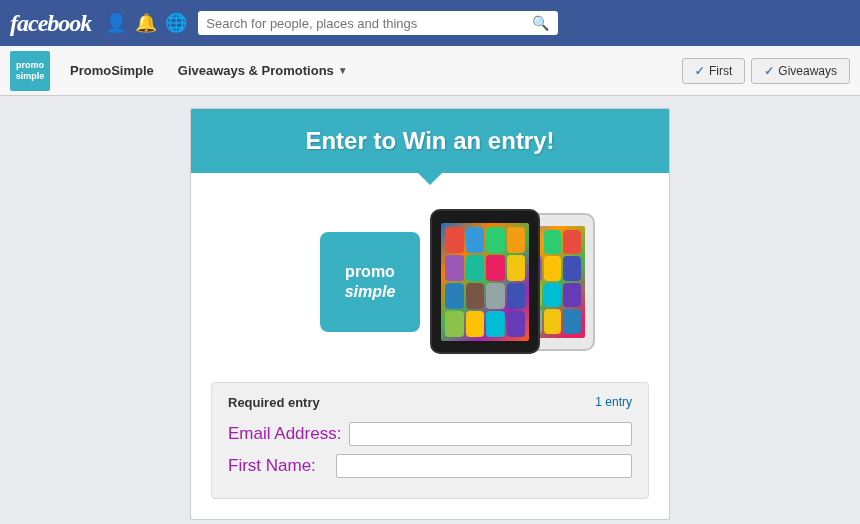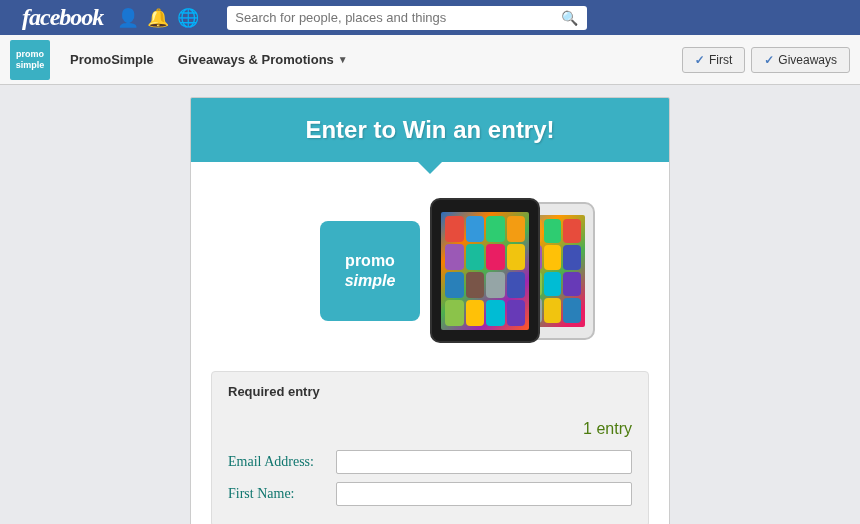--- a/index.html
+++ b/index.html
@@ -1,24 +1,24 @@
 <!DOCTYPE html>
 <html><head>
   <meta charset="utf-8">
   <style>
     * { margin: 0; padding: 0; box-sizing: border-box; }
     body { font-family: Arial, Helvetica, sans-serif; background: #e9eaed; width: 860px; height: 524px; overflow: hidden; }
 
     
     #fb-nav {
       background: #3b5998;
-      height: 35px;
-      display: flex;
-      align-items: center;
-      padding: 0 22px;
+      height: 46px;
+      display: flex;
+      align-items: center;
+      padding: 0 10px;
       gap: 8px;
     }
     #fb-logo {
       color: white;
       font-size: 24px;
       font-weight: bold;
       font-family: Georgia, serif;
       font-style: italic;
       letter-spacing: -1px;
       margin-right: 6px;
@@ -34,21 +34,21 @@
       cursor: pointer;
     }
     #search-bar {
       display: flex;
       align-items: center;
       background: white;
       border-radius: 3px;
       padding: 4px 8px;
       flex: 1;
       max-width: 360px;
-      margin-left: 20px;
+      margin-left: 3px;
     }
     #search-input {
       border: none;
       outline: none;
       font-size: 13px;
       color: #999;
       width: 100%;
       background: transparent;
     }
     .search-icon-btn {
@@ -269,35 +269,33 @@
       display: flex;
       justify-content: space-between;
       margin-bottom: 12px;
     }
     #form-header-left {
       font-size: 13px;
       font-weight: bold;
       color: #333;
     }
     #form-header-right {
-      font-size: 16px;
-      color: #4d7c0f;
-      margin-top: 36px;
+      font-size: 12px;
+      color: #0369a1;
     }
     .form-row {
       display: flex;
       align-items: center;
       margin-bottom: 8px;
       gap: 8px;
     }
     .form-label {
-      font-size: 14px;
-      color: #0f766e;
+      font-size: 17px;
+      color: #a21caf;
       min-width: 100px;
-      font-family: Liberation Serif, serif;
     }
     .form-input {
       flex: 1;
       height: 24px;
       border: 1px solid #bbb;
       border-radius: 2px;
       background: white;
       padding: 0 6px;
       font-size: 13px;
     }

